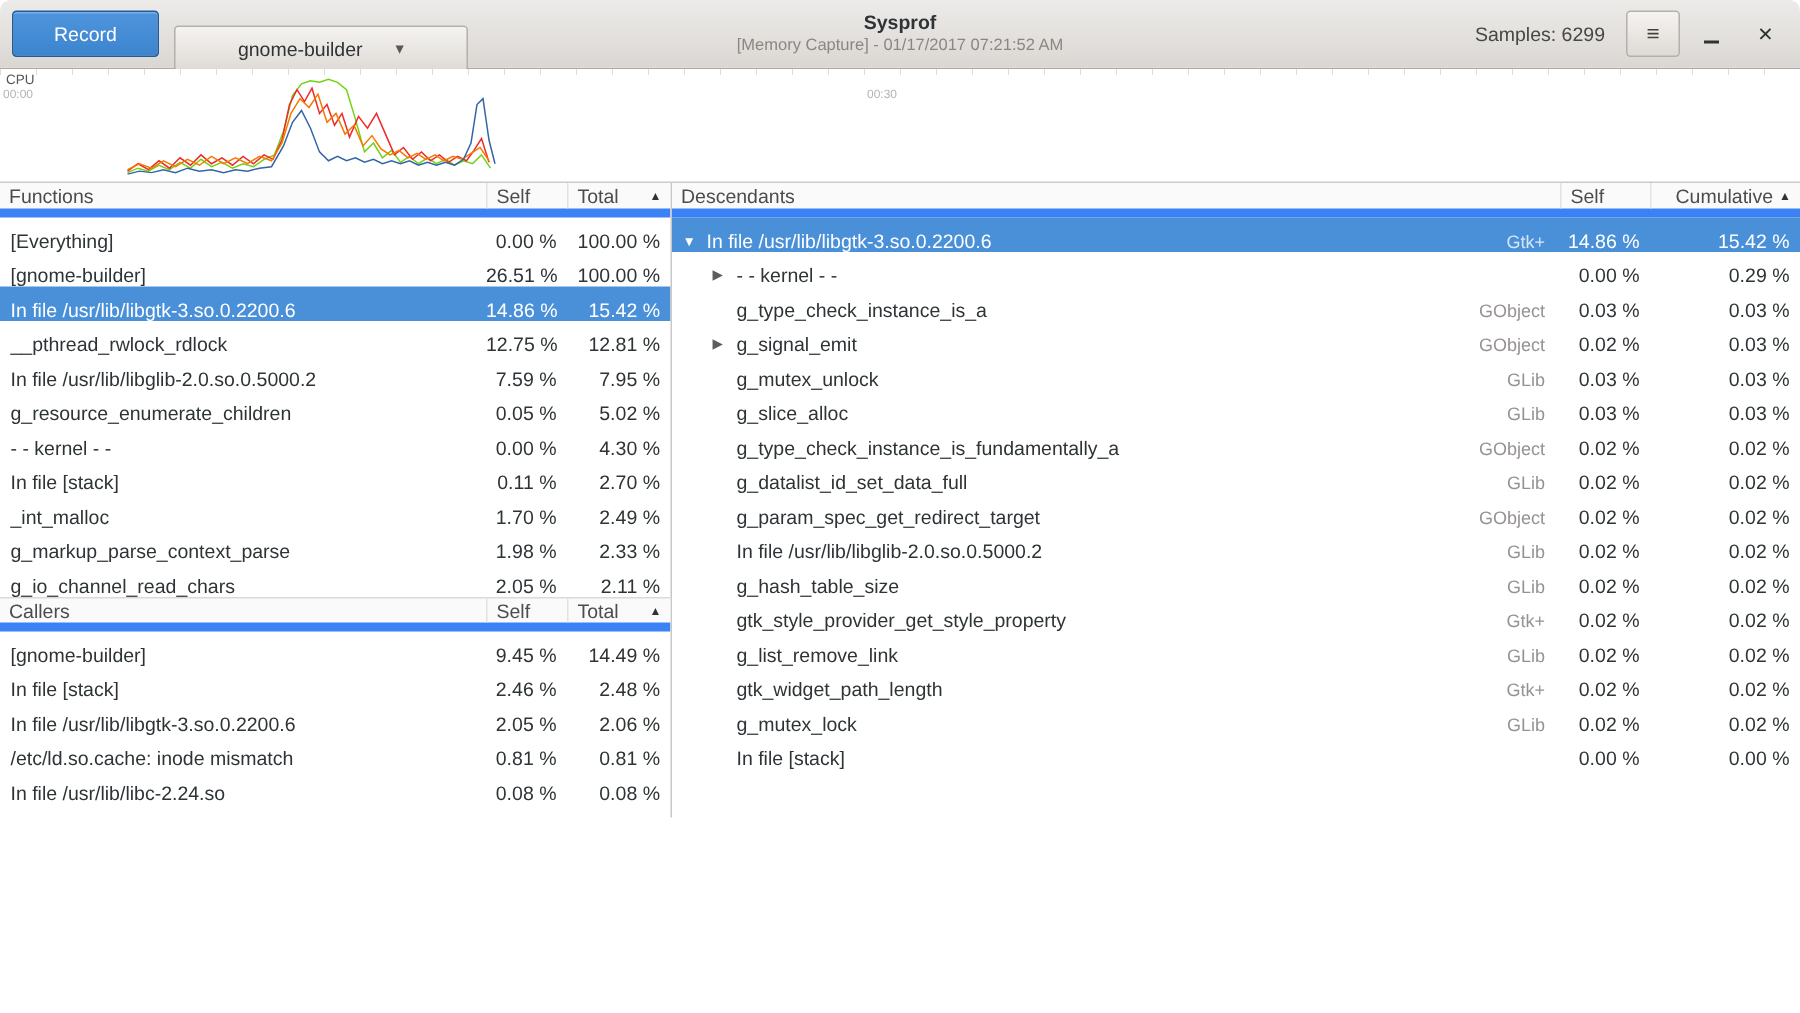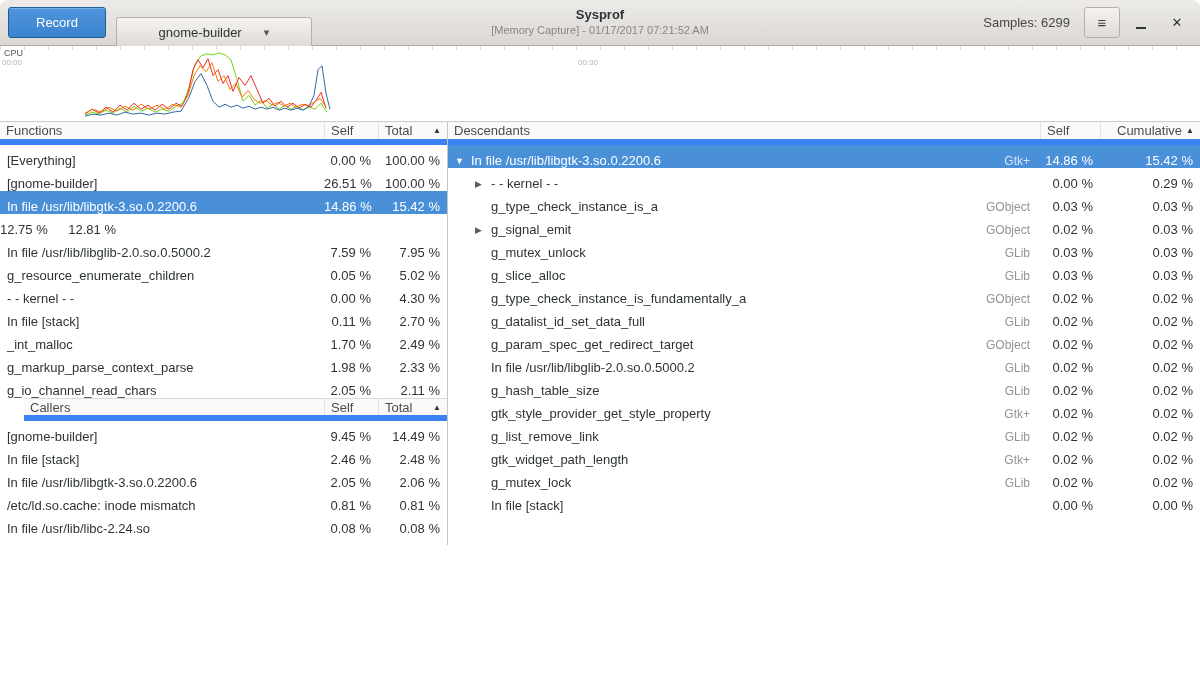--- a/index.html
+++ b/index.html
@@ -36,21 +36,21 @@
   .time-label { position:absolute; font-size:8px; color:#b3b3b3; }
   .t0 { top:12px; left:2px; }
   .t30 { top:12px; left:578px; }
 
   
   .content { flex:1; display:flex; min-height:0; }
   .panel-left { width:448px; flex:0 0 448px; border-right:1px solid #c9c7c3; display:flex; flex-direction:column; overflow:hidden; }
   .panel-right { flex:1; min-width:0; overflow:hidden; }
 
   .thead { display:flex; height:23px; flex:0 0 23px; background:#fbfafa; border-bottom:6px solid #3b82f6; color:#4c4c4c; }
-  .callers .thead { border-top:1px solid #dcdad6;margin-left:24px; }
+  .callers .thead { border-top:1px solid #dcdad6; }
   .th { display:flex; align-items:center; padding:0 6px; border-left:1px solid #e4e2df; overflow:hidden; white-space:nowrap; }
   .th:first-child { border-left:none; }
   .th.sorted { justify-content:space-between; }
   .sort { font-size:8px; color:#2e3436; margin-left:4px; }
 
   .c1 { flex:1 1 auto; min-width:0; }
   .functions .c2, .callers .c2 { width:54px; flex:0 0 54px; }
   .functions .c3, .callers .c3 { width:69px; flex:0 0 69px; }
   .descendants .c2 { width:60px; flex:0 0 60px; }
   .descendants .c3 { width:100px; flex:0 0 100px;padding-left:16px; }
@@ -131,20 +131,21 @@
               <div class="cell c1">[gnome-builder]</div>
               <div class="cell c2 num">26.51 %</div>
               <div class="cell c3 num">100.00 %</div>
             </div>
             <div class="row selected">
               <div class="cell c1">In file /usr/lib/libgtk-3.so.0.2200.6</div>
               <div class="cell c2 num">14.86 %</div>
               <div class="cell c3 num">15.42 %</div>
             </div>
             <div class="row">
+              <div class="cell c1">__pthread_rwlock_rdlock</div>
               <div class="cell c2 num">12.75 %</div>
               <div class="cell c3 num">12.81 %</div>
             </div>
             <div class="row">
               <div class="cell c1">In file /usr/lib/libglib-2.0.so.0.5000.2</div>
               <div class="cell c2 num">7.59 %</div>
               <div class="cell c3 num">7.95 %</div>
             </div>
             <div class="row">
               <div class="cell c1">g_resource_enumerate_children</div>

